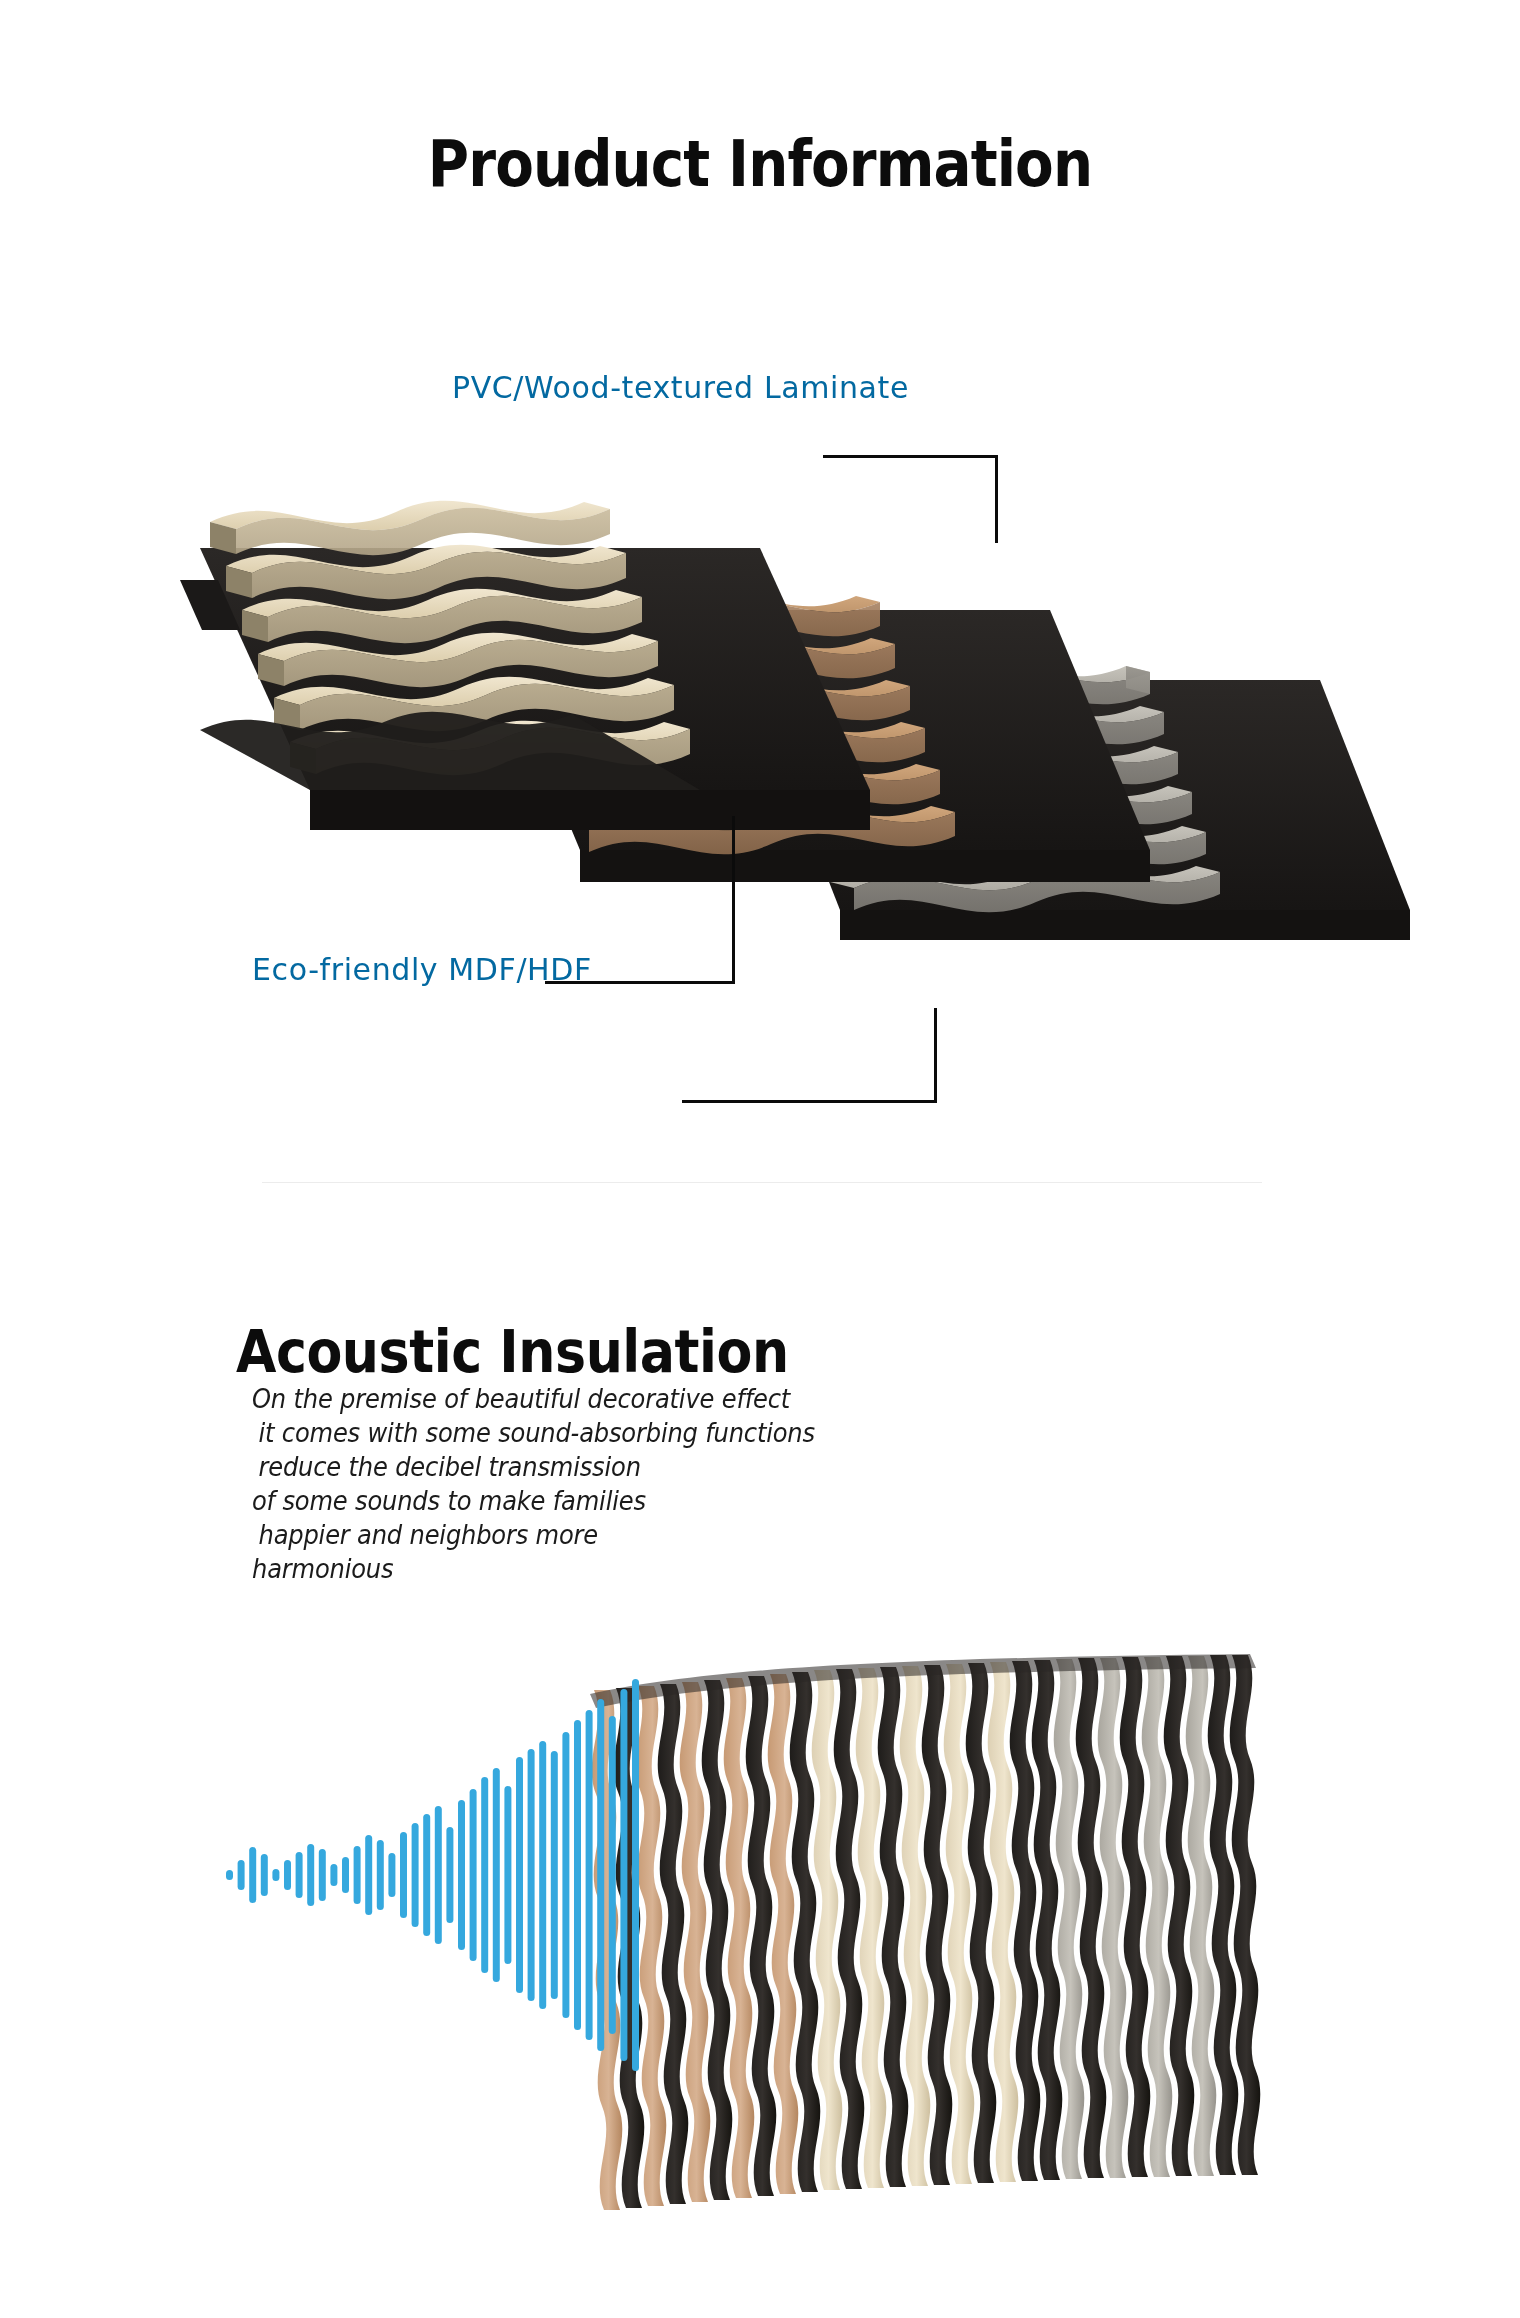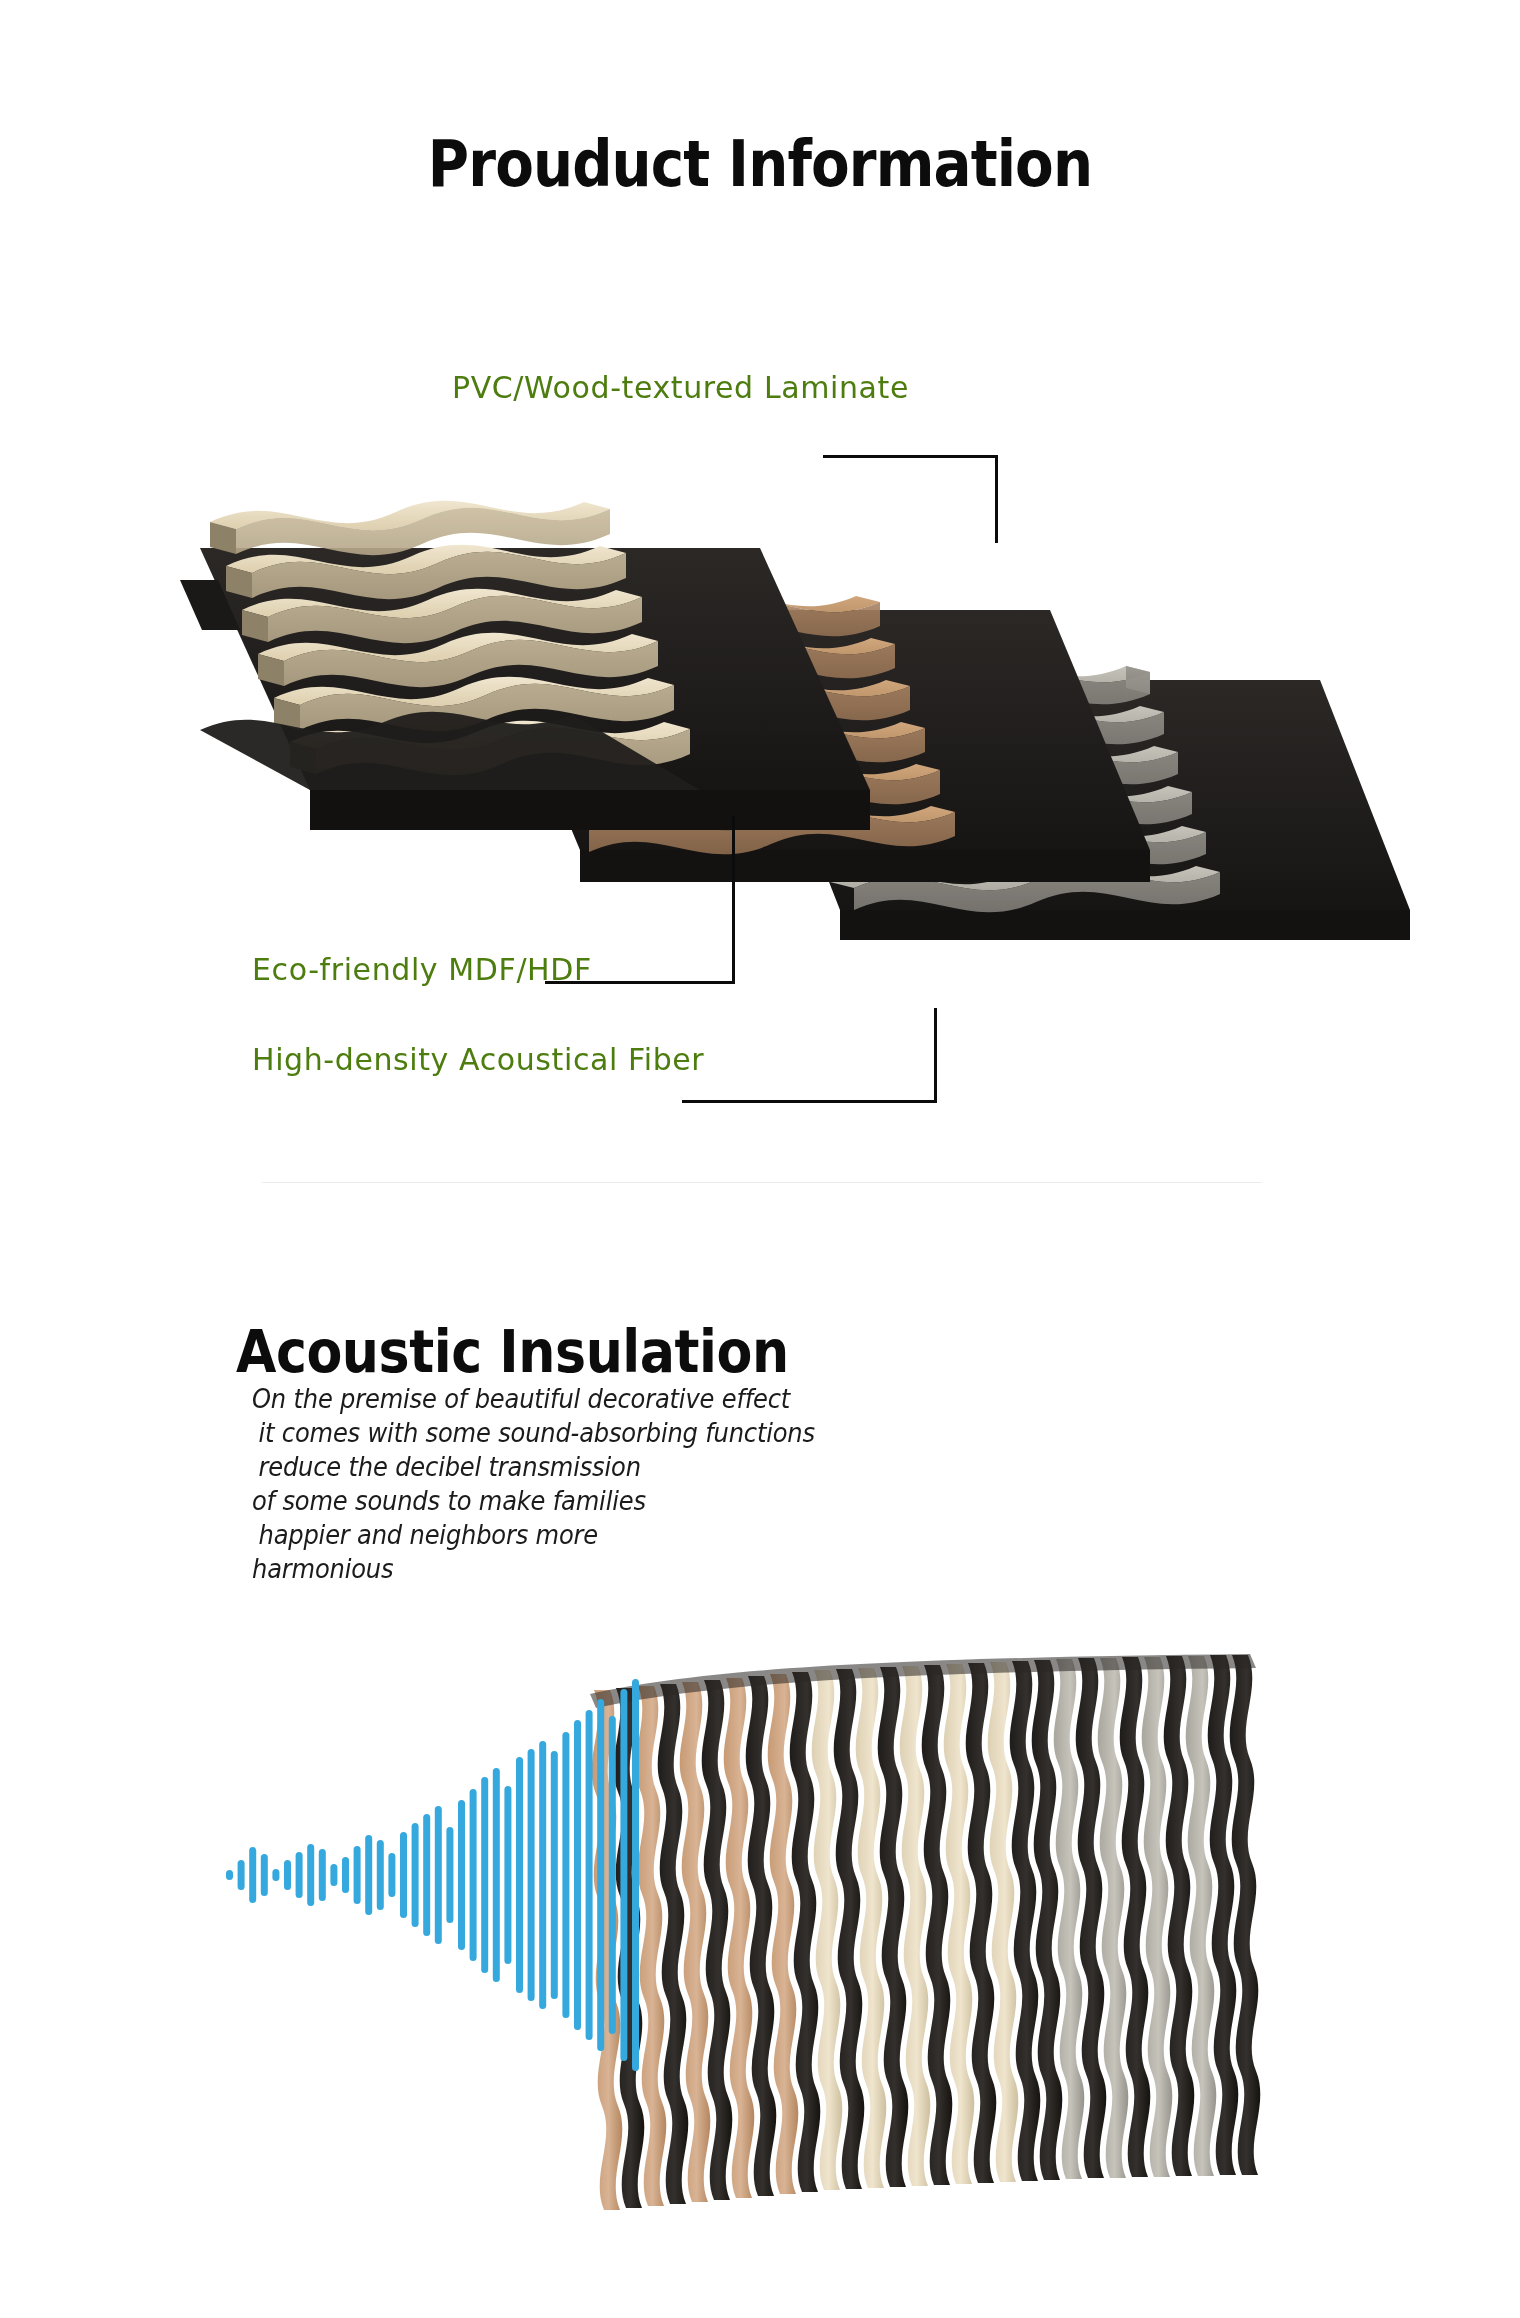--- a/index.html
+++ b/index.html
@@ -41,21 +41,21 @@
     width: 1520px;
     height: 1180px;
   }
 
   
   .callout-label {
     position: absolute;
     font-family: "DejaVu Sans", sans-serif;
     font-size: 30px;
     letter-spacing: 0.6px;
-    color: #4d7c0f;
+    color: #0369a1;
     white-space: nowrap;
   }
   #label-laminate { left: 452px; top: 370px; }
   #label-mdf      { left: 252px; top: 924px; margin-top: 28px; }
   #label-fiber    { left: 252px; top: 1042px; }
 
   .leader {
     position: absolute;
     background: #0b0b0b;
   }
@@ -295,21 +295,20 @@
   </div>
 
   <span class="callout-label" id="label-laminate">PVC/Wood-textured Laminate</span>
   <div class="leader h" id="leader-lam-h"></div>
   <div class="leader v" id="leader-lam-v"></div>
 
   <span class="callout-label" id="label-mdf">Eco-friendly MDF/HDF</span>
   <div class="leader h" id="leader-mdf-h"></div>
   <div class="leader v" id="leader-mdf-v"></div>
 
-  <span class="callout-label" id="label-fiber">High-density Acoustical Fiber</span>
   <div class="leader h" id="leader-fib-h"></div>
   <div class="leader v" id="leader-fib-v"></div>
 </div>
 
 <div id="section-divider"></div>
 
 <h2 id="section2-title">Acoustic Insulation</h2>
 
 <div id="body-copy">
   <div class="line">On the premise of beautiful decorative effect</div>

